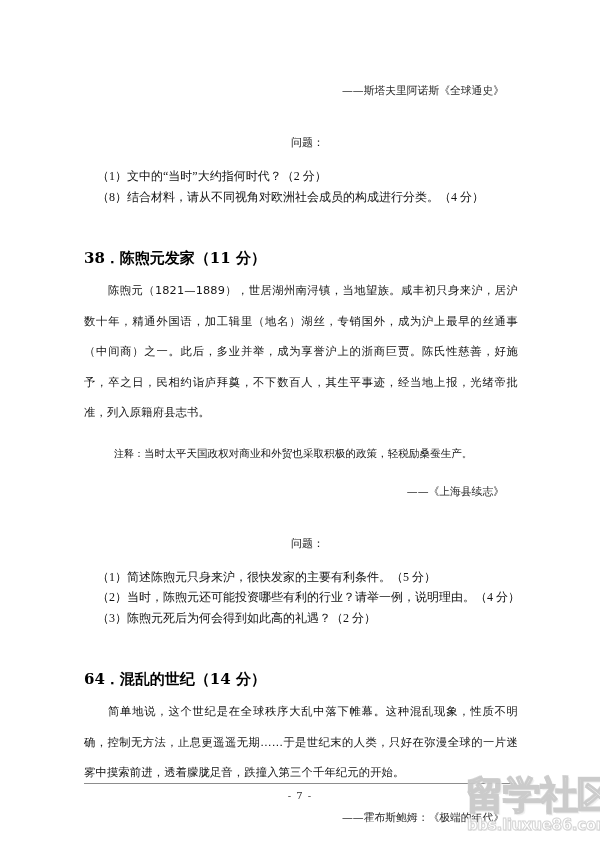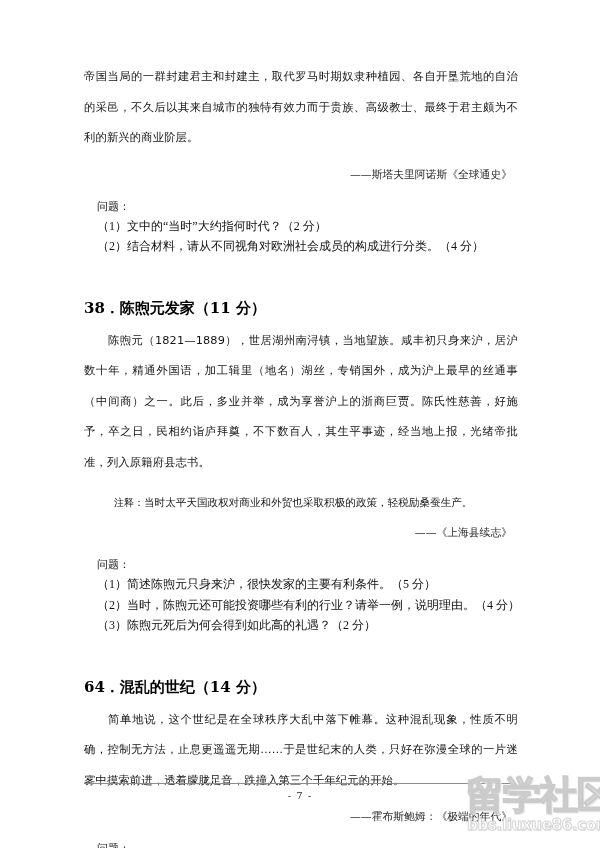--- a/index.html
+++ b/index.html
@@ -44,43 +44,44 @@
     margin: 0;
   }
   .para.indent { text-indent: 24px; }
 
   .source {
     font-size: 10.8px;
     line-height: 26px;
     text-align: right;
     font-family: "DejaVu Serif", "Liberation Serif", serif;
     color: #2a2a2a;
-    margin: 4px;
+    margin: 12px;
     padding-right: 2px;
   }
 
   .note {
     font-size: 10.6px;
     line-height: 27px;
     margin: 4px;
     padding-left: 26px;
     color: #161616;
   }
   .note .note-label {
     font-family: "DejaVu Serif", "Liberation Serif", serif;
     font-size: 10px;
   }
 
   .q-label {
     font-size: 11px;
     line-height: 20px;
-    margin: 0;
+    margin: 13px;
     padding-left: 13px;
-    font-family: Liberation Sans, sans-serif;
+    font-family: Liberation Mono, monospace;
     color: #111;
+    text-align: center;
   }
   .q-item {
     font-size: 12px;
     line-height: 20.5px;
     margin: 0;
     padding-left: 13px;
     font-family: Liberation Serif, serif;
     color: #111;
     white-space: nowrap;
   }
@@ -164,27 +165,26 @@
   }
 </style>
 </head>
 <body>
 
 <div class="page">
 
   <div class="content">
 
     <div>
-      <p class="para">帝国当局的一群封建君主和封建主，取代罗马时期奴隶种植园、各自开垦荒地的自治的采邑，不久后以其来自城市的独特有效力而于贵族、高级教士、最终于君主颇为不利的新兴的商业阶层。</p>
       <div class="gap-xs"></div>
       <p class="source">——斯塔夫里阿诺斯《全球通史》</p>
       <div class="gap-xs"></div>
       <p class="q-label">问题：</p>
       <p class="q-item">（1）文中的“当时”大约指何时代？（2 分）</p>
-      <p class="q-item">（2）结合材料，请从不同视角对欧洲社会成员的构成进行分类。（4 分）</p>
+      <p class="q-item">（8）结合材料，请从不同视角对欧洲社会成员的构成进行分类。（4 分）</p>
     </div>
 
     <div class="gap-lg"></div>
     <div class="gap-md"></div>
 
     <div>
       <p class="sec-heading">38．陈煦元发家（11 分）</p>
       <div class="gap-sm"></div>
       <p class="para indent">陈煦元（1821—1889），世居湖州南浔镇，当地望族。咸丰初只身来沪，居沪数十年，精通外国语，加工辑里（地名）湖丝，专销国外，成为沪上最早的丝通事（中间商）之一。此后，多业并举，成为享誉沪上的浙商巨贾。陈氏性慈善，好施予，卒之日，民相约诣庐拜奠，不下数百人，其生平事迹，经当地上报，光绪帝批准，列入原籍府县志书。</p>
       <div class="gap-sm"></div>

